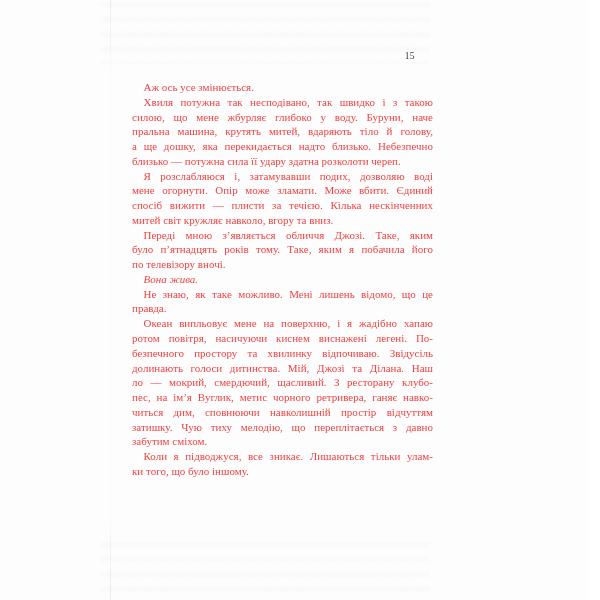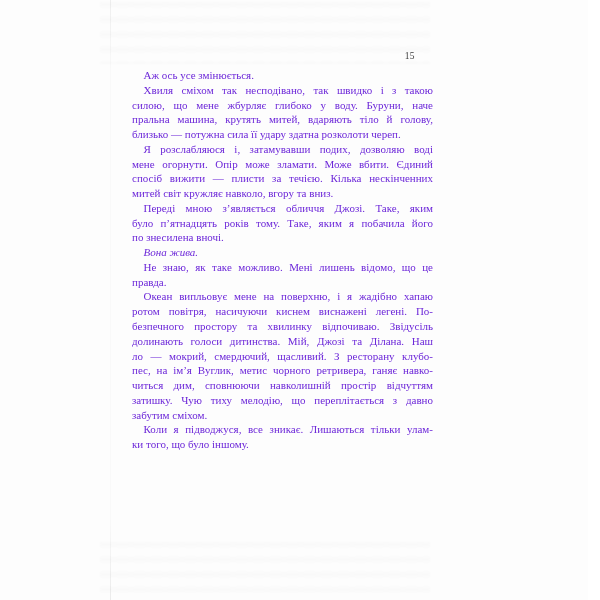--- a/index.html
+++ b/index.html
@@ -50,23 +50,23 @@
     width: 283px;
     text-align: right;
     font-size: 9.5px;
     line-height: 14px;
     letter-spacing: 0.4px;
     color: #3a3a3a;
   }
   .text-block {
     position: absolute;
     left: 132px;
-    top: 68px;
+    top: 80px;
     width: 301px;
-    color: #6d28d9;
+    color: #ef4444;
   }
   .para { margin: 0; }
   .tline {
     font-size: 11px;
     line-height: 14.78px;
     height: 14.78px;
     white-space: nowrap;
     text-align: justify;
     text-align-last: justify;
     overflow: visible;
@@ -83,35 +83,36 @@
   <div class="bleed bottom"></div>
   <div class="crease"></div>
 
   <div class="folio">15</div>
 
   <div class="text-block">
       <div class="para">
         <div class="tline indent pend">Аж ось усе змінюється.</div>
       </div>
       <div class="para">
-        <div class="tline indent">Хвиля сміхом так несподівано, так швидко і з такою</div>
+        <div class="tline indent">Хвиля потужна так несподівано, так швидко і з такою</div>
         <div class="tline">силою, що мене жбурляє глибоко у воду. Буруни, наче</div>
         <div class="tline">пральна машина, крутять митей, вдаряють тіло й голову,</div>
+        <div class="tline">а ще дошку, яка перекидається надто близько. Небезпечно</div>
         <div class="tline pend">близько — потужна сила її удару здатна розколоти череп.</div>
       </div>
       <div class="para">
         <div class="tline indent">Я розслабляюся і, затамувавши подих, дозволяю воді</div>
         <div class="tline">мене огорнути. Опір може зламати. Може вбити. Єдиний</div>
         <div class="tline">спосіб вижити — плисти за течією. Кілька нескінченних</div>
         <div class="tline pend">митей світ кружляє навколо, вгору та вниз.</div>
       </div>
       <div class="para">
         <div class="tline indent">Переді мною з’являється обличчя Джозі. Таке, яким</div>
         <div class="tline">було п’ятнадцять років тому. Таке, яким я побачила його</div>
-        <div class="tline pend">по знесилена вночі.</div>
+        <div class="tline pend">по телевізору вночі.</div>
       </div>
       <div class="para">
         <div class="tline indent pend italic">Вона жива.</div>
       </div>
       <div class="para">
         <div class="tline indent">Не знаю, як таке можливо. Мені лишень відомо, що це</div>
         <div class="tline pend">правда.</div>
       </div>
       <div class="para">
         <div class="tline indent">Океан випльовує мене на поверхню, і я жадібно хапаю</div>

